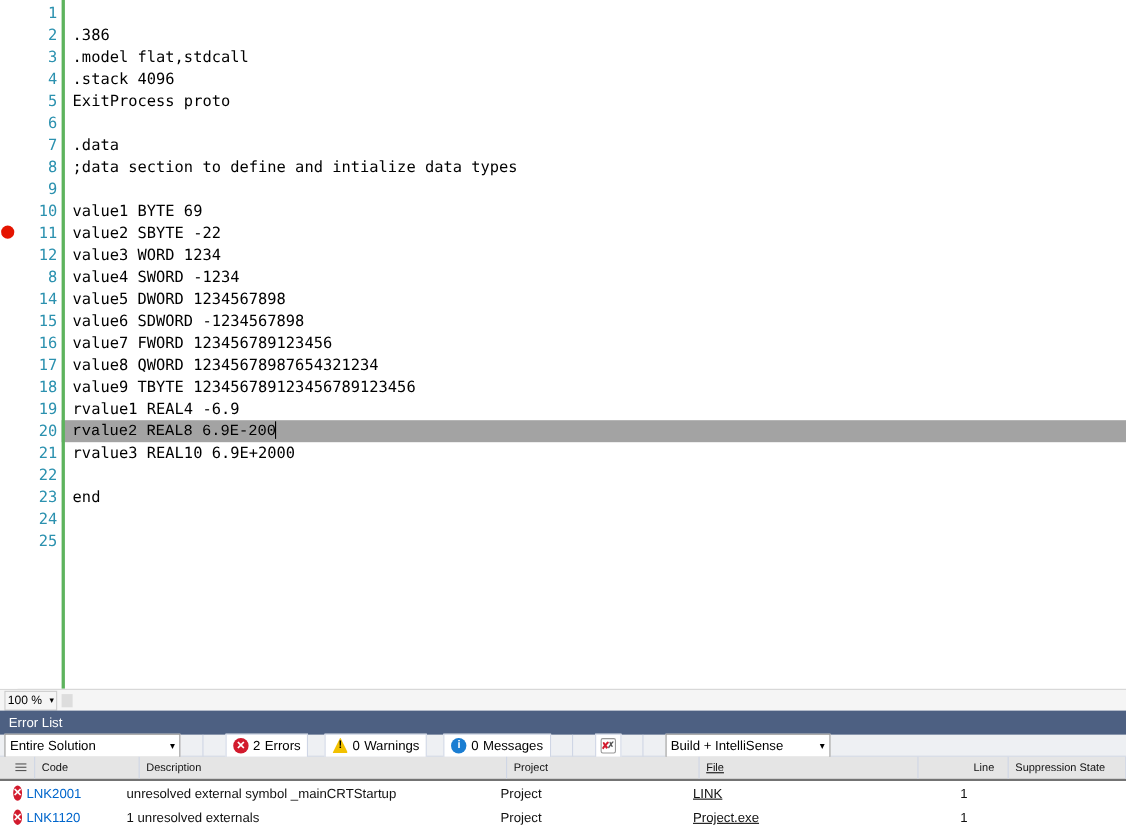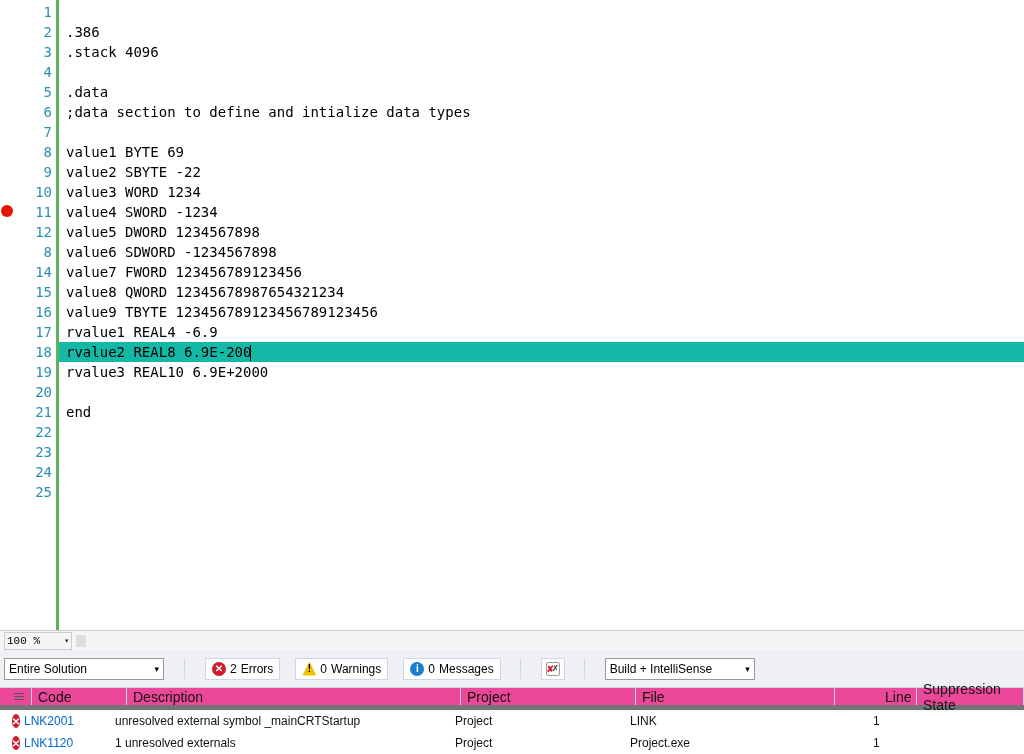--- a/index.html
+++ b/index.html
@@ -8,55 +8,55 @@
 
   
   .editor { flex: 1; display: flex; background: #fff; font-family: Consolas, monospace; font-size: 14px; line-height: 20px; position: relative; }
   .gutter { width: 40px; text-align: right; color: #2b91af; user-select: none; padding-top: 2px; }
   .gutter .ln { height: 20px; padding-right: 4px; }
   .bp-margin { width: 16px; background: #fff; position: relative; }
   .bp { position: absolute; left: 1px; width: 12px; height: 12px; border-radius: 50%; background: #e51400; }
   .code { flex: 1; padding-top: 2px; position: relative; }
   .code .barv { position: absolute; left: 0; top: 0; bottom: 0; width: 3px; background: #5db35d; }
   .code .row { height: 20px; padding-left: 10px; white-space: pre; color: #000; }
-  .code .row.current { background: #14b8a6; }
+  .code .row.current { background: #a3a3a3; font-family: Liberation Mono, monospace; }
   .cursor { display:inline-block; width:0; border-right:1px solid #000; height:16px; vertical-align:middle; margin-left:-1px;}
 
   
   .zoombar { height: 20px; border-top: 1px solid #ccc; display: flex; align-items: center; padding: 0 4px; font-size: 11px; background:#f5f5f5;}
-  .zoom-sel { border: 1px solid #ccc; height: 18px; width:68px; display:flex; align-items:center; padding:0 2px;font-family:Liberation Mono, monospace;}
+  .zoom-sel { border: 1px solid #ccc; height: 18px; width:48px; display:flex; align-items:center; padding:0 2px;}
   .zoom-sel .arr { margin-left:auto; font-size:8px;}
   .scroll-stub { margin-left:4px; width:10px; height:12px; background:#ddd;}
 
   
   .panel-title { height: 22px; background: #4d6082; color: #fff; display: flex; align-items: center; padding: 0 8px; font-size: 12px; }
-  .panel-toolbar { height: 38px; background: #eef0f3; display: flex; align-items: center; padding: 0 4px; gap: 16px; border-bottom: 1px solid #cfd6e5; }
+  .panel-toolbar { height: 20px; background: #eef0f3; display: flex; align-items: center; padding: 0 4px; gap: 16px; border-bottom: 1px solid #cfd6e5; }
   .tb-sep { width:1px; height:20px; background:#cfd6e5; margin:0 4px;}
   .combo { height: 22px; border: 1px solid #999; background: #fff; display: flex; align-items: center; padding: 0 4px; min-width:160px;}
   .combo .arr { margin-left:auto; font-size:9px;}
   .combo.small{ min-width:150px;}
   .toggle { height: 22px; border: 1px solid #cfd6e5; background: #fff; display: flex; align-items: center; padding: 0 6px; gap: 4px; margin-right:-1px;}
   .toggle.active{ background:#fff; }
   .icn { width:14px; height:14px; border-radius:50%; display:inline-flex; align-items:center; justify-content:center; color:#fff; font-size:10px; font-weight:bold;}
   .icn.err{ background:#d21a2d;}
   .icn.warn{ background:#f2c100; color:#000; border-radius:2px; width:14px; height:14px; clip-path: polygon(50% 0,100% 100%,0 100%);}
   .icn.info{ background:#1a7dd2;}
   .icn.xy { background:#fff; border:1px solid #999; border-radius:2px; font-size:9px; color:#d21a2d;}
   .icn.xy::after{content:"✗"; font-size:8px; color:#555; margin-left:-2px;}
 
-  .grid-head { height: 22px; background: #ec4899; border-bottom: 5px solid #737373; display: flex; font-size: 14px; color:#111;}
+  .grid-head { height: 22px; background: #e5e5e5; border-bottom: 2px solid #737373; display: flex; font-size: 10px; color:#111;}
   .grid-head .cell { border-right: 1px solid #cfd6e5; padding: 3px 6px; display:flex; align-items:center;}
   .grid-body { background:#fff;}
   .grow { display:flex; align-items:center; height:22px; font-size:12px; color:#111;}
   .grow .c-icon{ width:20px; display:flex; align-items:center; justify-content:center; padding-left:12px;}
   .grow a { color:#0066cc; text-decoration:none;}
   .c-code{ width:95px; padding-left:4px;}
   .c-desc{ width:334px; padding-left:0;}
   .c-proj{ width:175px; padding-left:6px;}
-  .c-file{ width:199px; padding-left:6px;}
+  .c-file{ width:199px; padding-left:6px;text-decoration:underline;}
   .c-line{ width:38px; padding-left:6px;margin-left:44px;}
   .c-supp{ flex:1; padding-left:6px;}
   .gh-icon{ width:32px; justify-content:flex-end;}
   .gh-icon svg{width:12px;height:12px;}
 </style>
 </head>
 <body>
 
 <div class="root">
 
@@ -88,21 +88,23 @@
         <div class="ln">21</div>
         <div class="ln">22</div>
         <div class="ln">23</div>
         <div class="ln">24</div>
         <div class="ln">25</div>
       </div>
     <div class="code" id="code">
       <div class="barv"></div>
         <div class="row"></div>
         <div class="row">.386</div>
+        <div class="row">.model flat,stdcall</div>
         <div class="row">.stack 4096</div>
+        <div class="row">ExitProcess proto</div>
         <div class="row"></div>
         <div class="row">.data</div>
         <div class="row">;data section to define and intialize data types</div>
         <div class="row"></div>
         <div class="row">value1 BYTE 69</div>
         <div class="row">value2 SBYTE -22</div>
         <div class="row">value3 WORD 1234</div>
         <div class="row">value4 SWORD -1234</div>
         <div class="row">value5 DWORD 1234567898</div>
         <div class="row">value6 SDWORD -1234567898</div>
@@ -119,20 +121,23 @@
   </div>
 
   <div class="zoombar">
     <div class="zoom-sel">
       <span>100 %</span>
       <span class="arr">▾</span>
     </div>
     <div class="scroll-stub"></div>
   </div>
 
+  <div class="panel-title">
+    <span>Error List</span>
+  </div>
 
   <div class="panel-toolbar">
     <div class="combo">
       <span>Entire Solution</span>
       <span class="arr">▾</span>
     </div>
     <div class="tb-sep"></div>
     <div class="toggle active">
       <span class="icn err">✕</span>
       <span>2</span>

